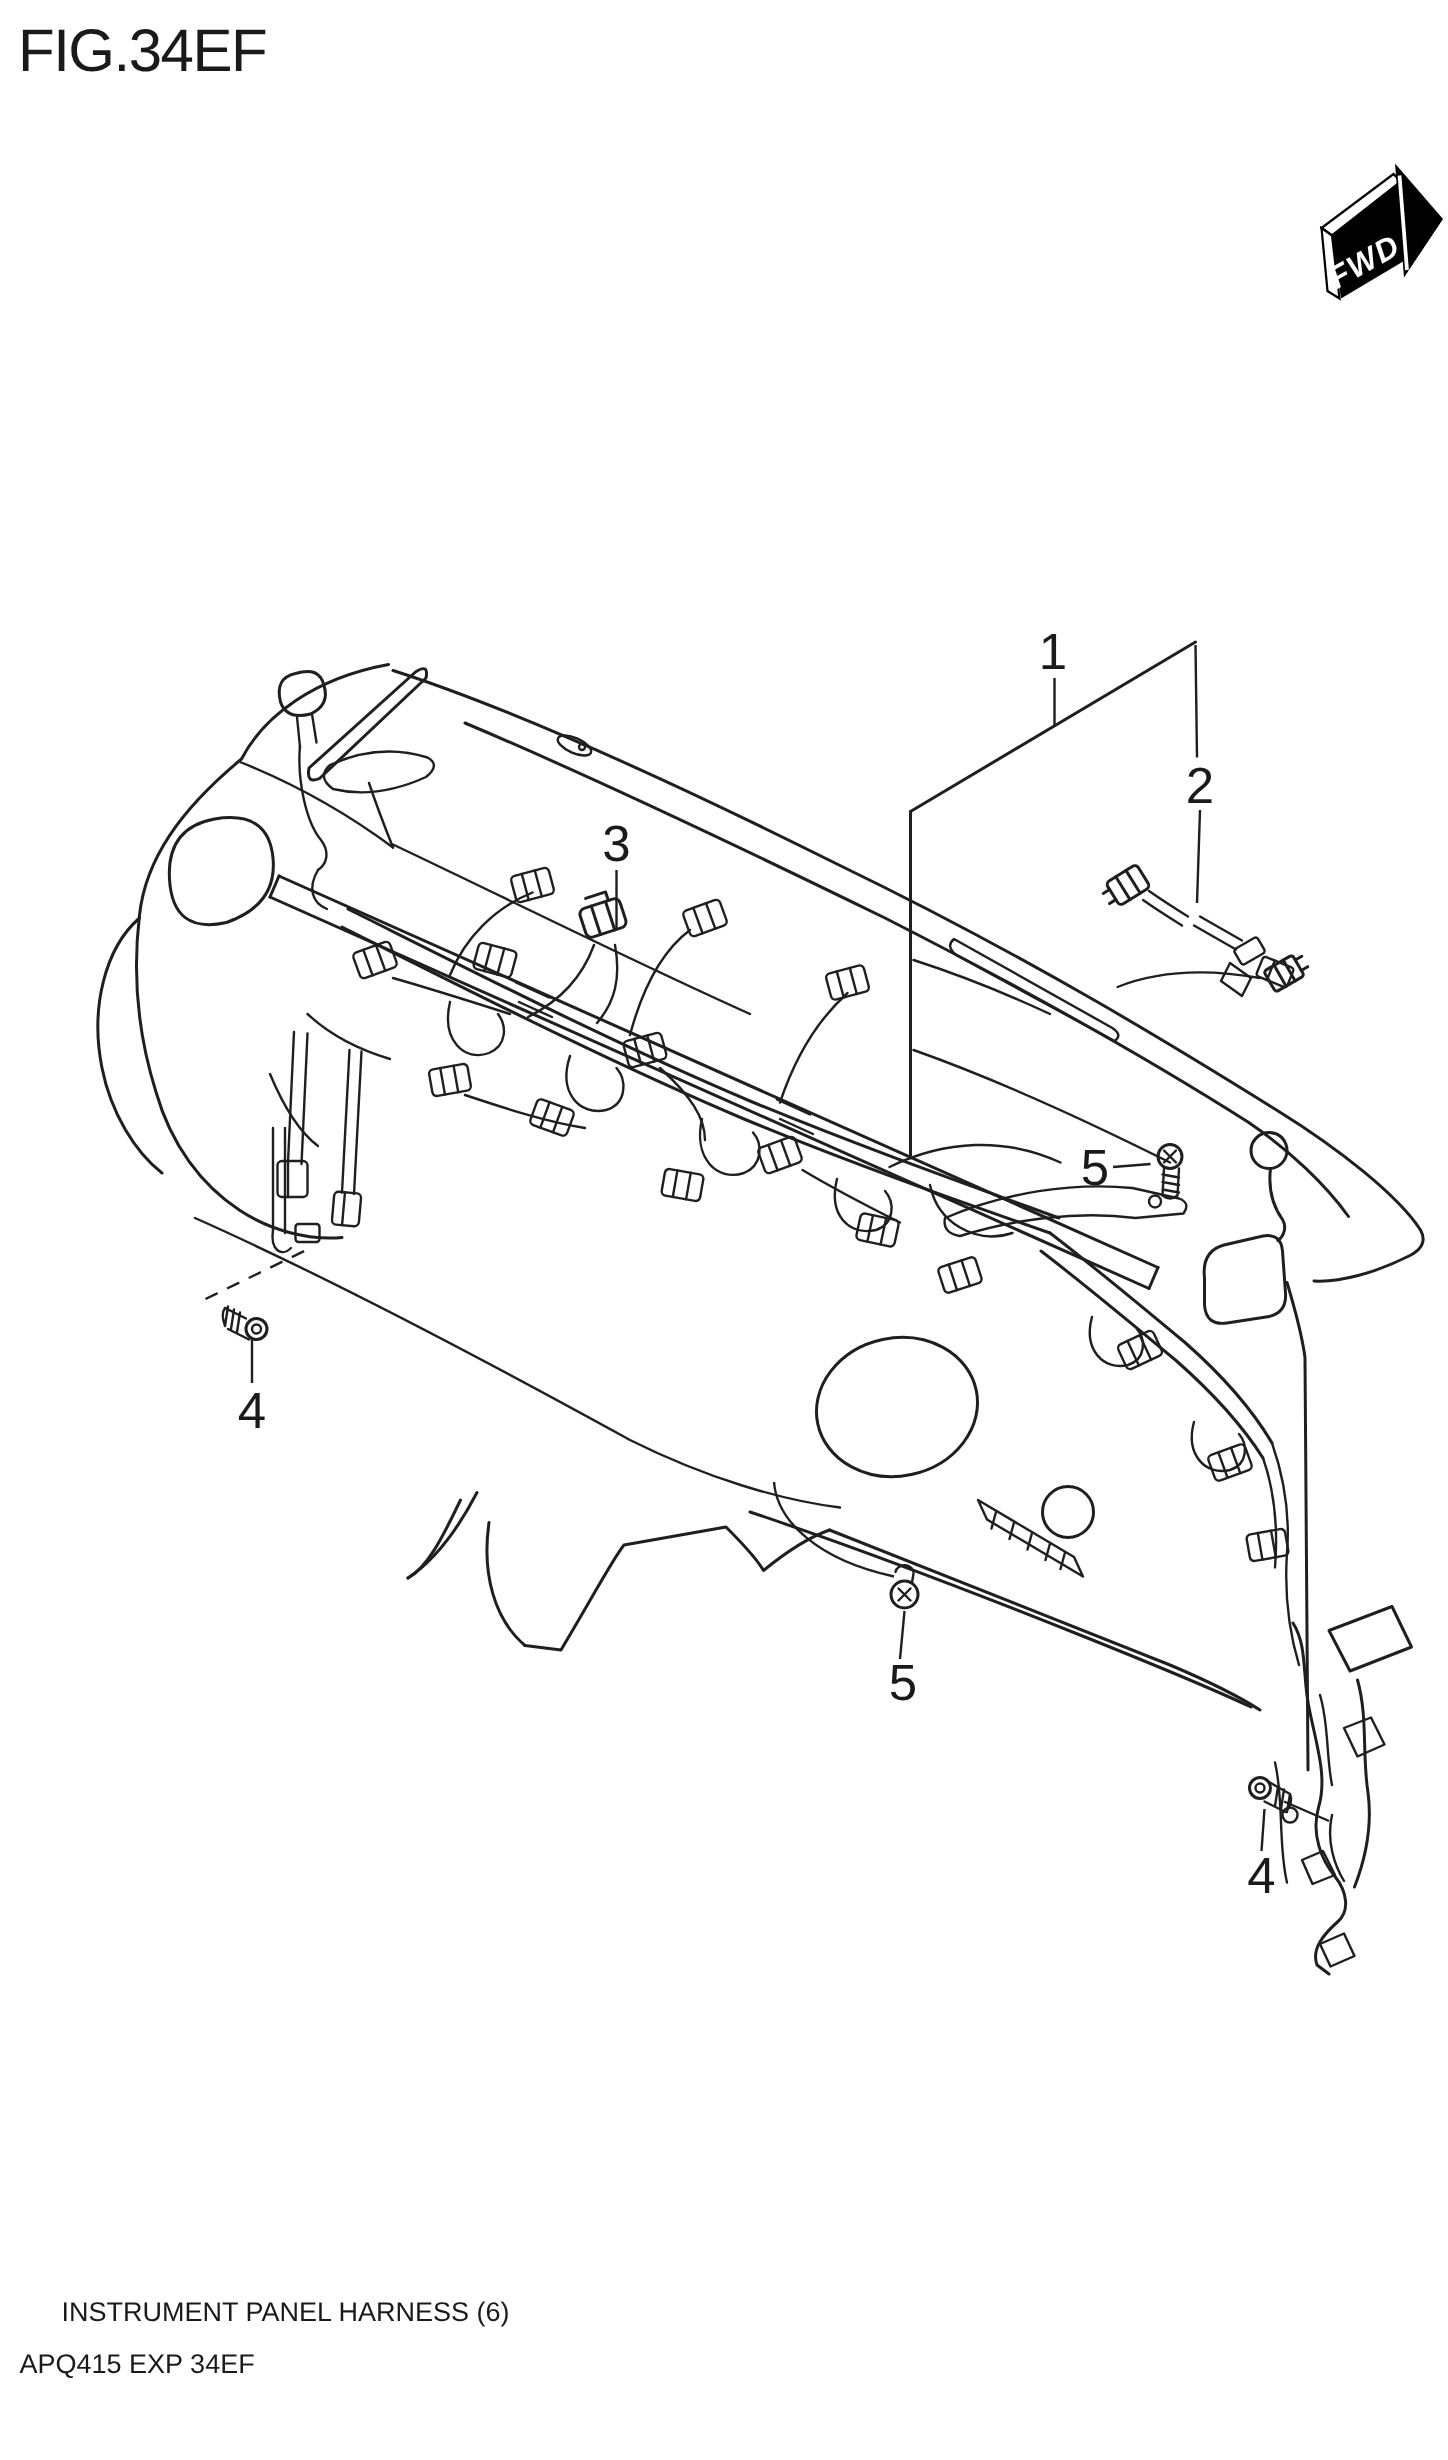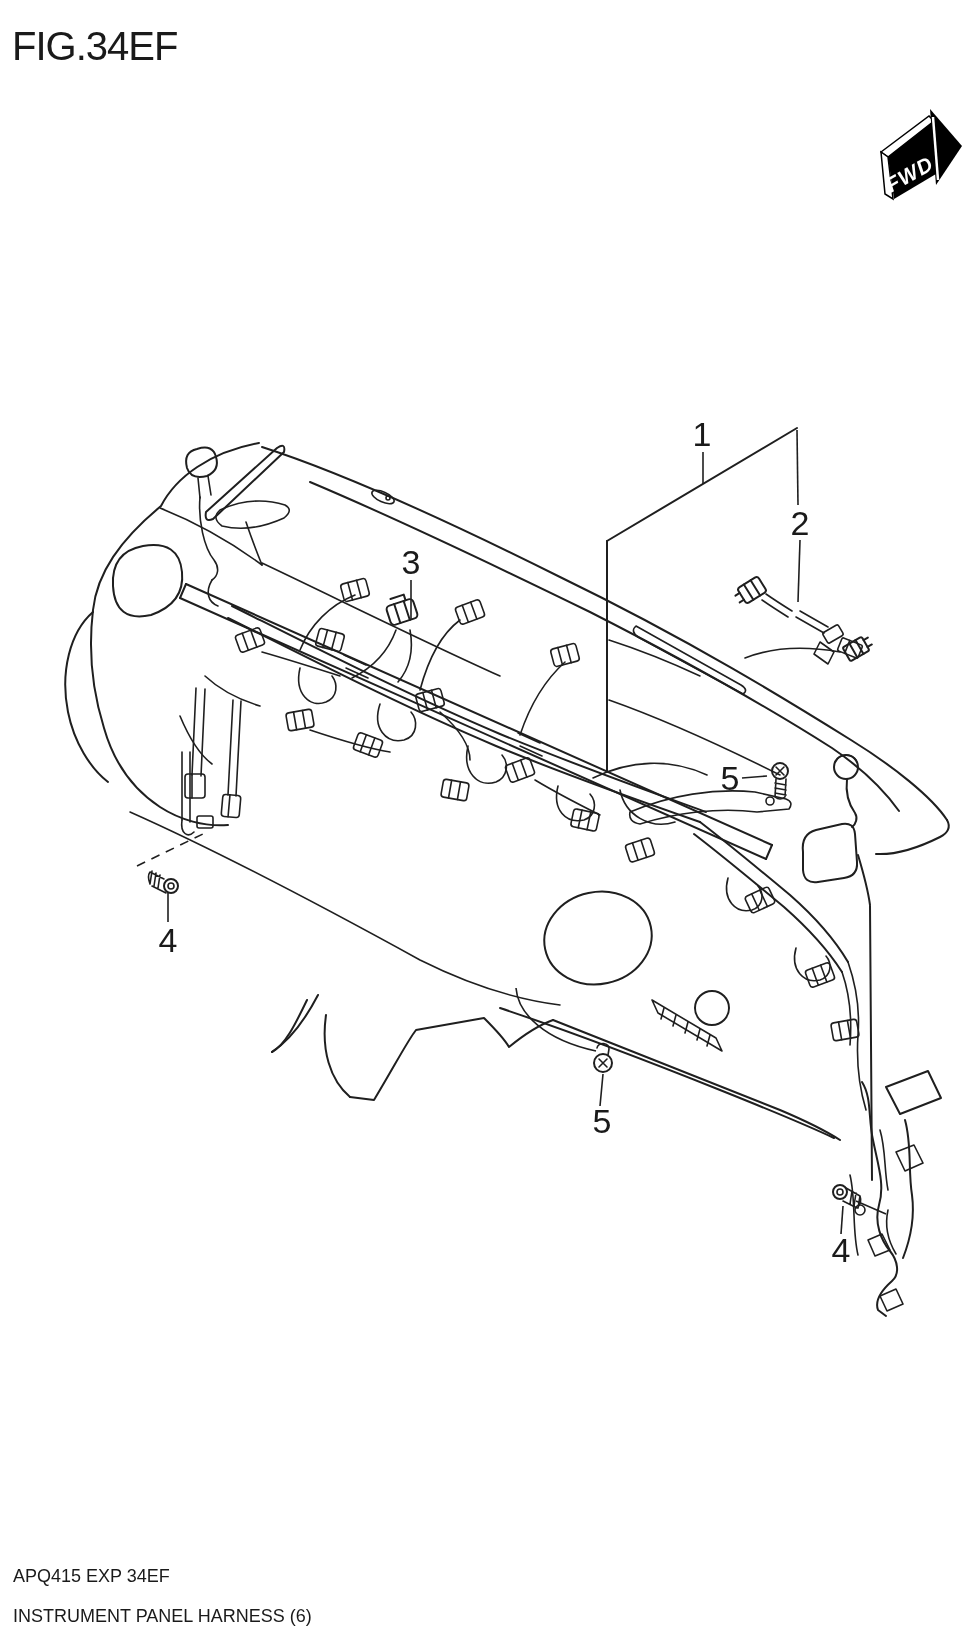--- a/index.html
+++ b/index.html
@@ -1,21 +1,21 @@
 <!DOCTYPE html>
 <html><head>
 <meta charset="utf-8">
 <style>
   html,body{margin:0;padding:0;background:#ffffff;}
   body{width:965px;height:1640px;position:relative;font-family:"Liberation Sans",sans-serif;overflow:hidden;}
   .stage{position:absolute;left:0;top:0;width:965px;height:1640px;}
-  .fig-title{position:absolute;left:12px;top:24px;font-size:40px;font-weight:400;letter-spacing:-1px;color:#1a1a1a;}
+  .fig-title{position:absolute;left:12px;top:12px;font-size:40px;font-weight:400;letter-spacing:-1px;color:#1a1a1a;}
   .footer{position:absolute;left:13px;color:#1a1a1a;font-size:18px;font-weight:400;}
   .footer.code{top:1566px;}
-  .footer.caption{top:1606px;}
+  .footer.caption{top:1531px;margin-left:28px;}
   svg text.callout{font-family:"Liberation Sans",sans-serif;font-size:34px;fill:#1a1a1a;}
   svg text.fwd{font-family:"Liberation Sans",sans-serif;font-size:21px;font-weight:bold;font-style:italic;fill:#ffffff;letter-spacing:1px;}
   .ln{fill:none;stroke:#1f1f1f;stroke-width:2;stroke-linecap:round;stroke-linejoin:round;}
   .ln-thin{fill:none;stroke:#1f1f1f;stroke-width:1.6;stroke-linecap:round;stroke-linejoin:round;}
   .leader{fill:none;stroke:#1f1f1f;stroke-width:1.6;}
   .dashed{stroke-dasharray:9 7;}
   .blk{fill:#000000;stroke:none;}
   .wht{fill:#ffffff;stroke:#000000;stroke-width:1.5;}
 </style>
 </head>

